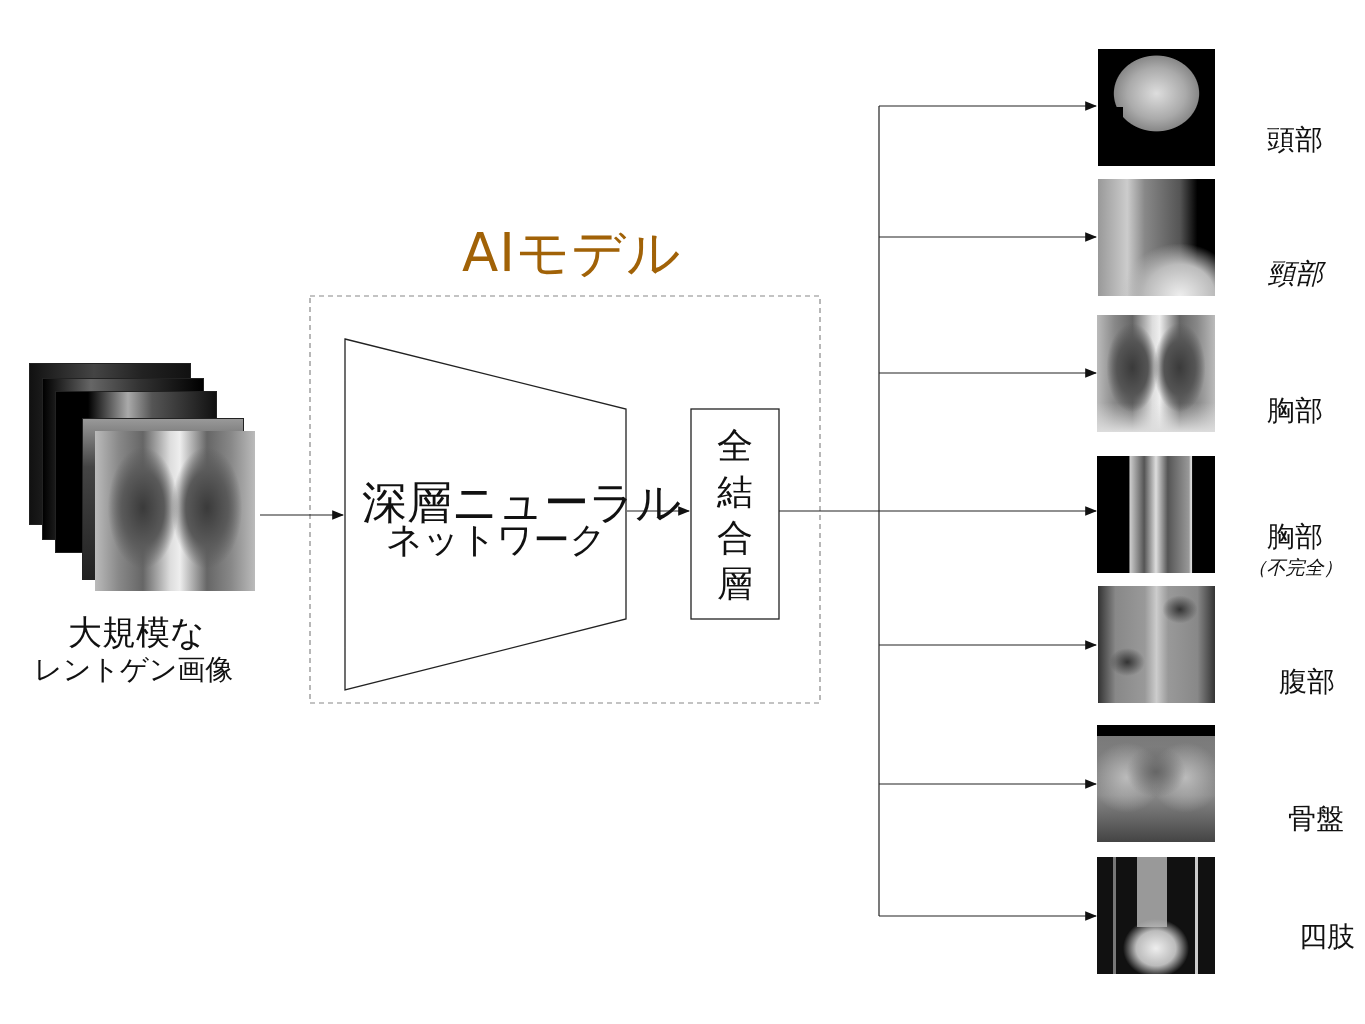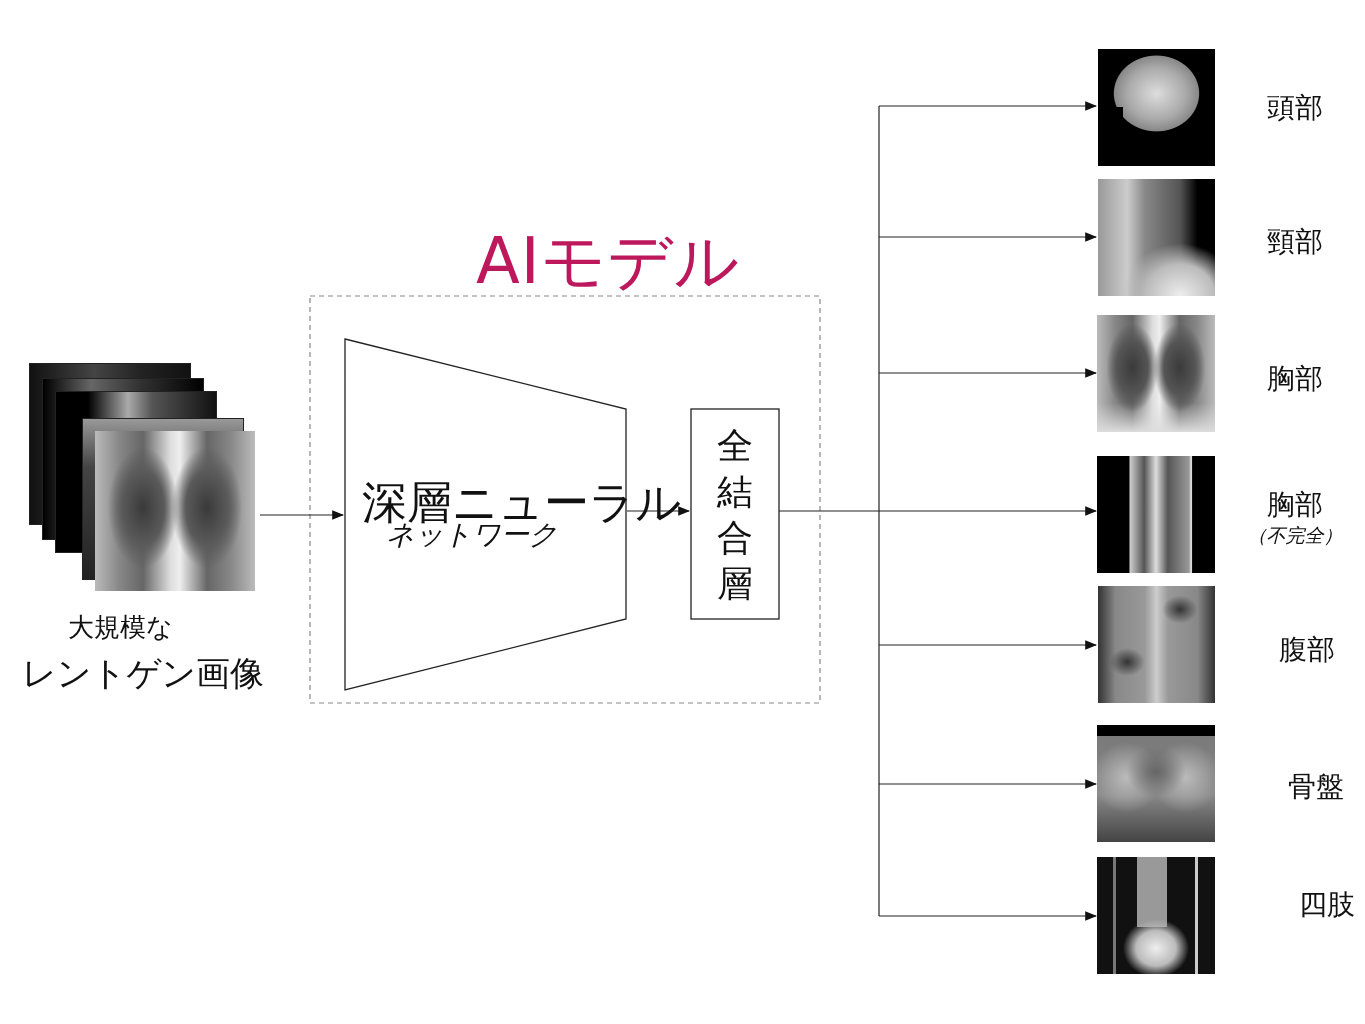--- a/index.html
+++ b/index.html
@@ -2,21 +2,21 @@
 <html><head>
 <meta charset="utf-8">
 <style>
   html, body { margin:0; padding:0; background:#ffffff; }
   body { width:1365px; height:1024px; position:relative; overflow:hidden;
          font-family:"DejaVu Sans", sans-serif; color:#111; }
   .abs { position:absolute; }
   svg.lines { position:absolute; left:0; top:0; }
   .xray { position:absolute; background:#000; overflow:hidden; }
   .txt { position:absolute; white-space:nowrap; }
-  .label-right { font-size:28px; text-align:center; width:120px; }
+  .label-right { font-size:28px; text-align:center; width:120px;margin-top:32px; }
   .sub { font-size:19px;font-style:italic; }
   .stack-card { position:absolute; background:#000; border:1px solid #222; }
 </style>
 </head>
 <body>
 
 <svg class="lines" width="1365" height="1024">
   <defs>
     <marker id="arr" markerWidth="10" markerHeight="8" refX="9" refY="4" orient="auto">
       <path d="M0,0 L10,4 L0,8 z" fill="#111"></path>
@@ -39,39 +39,39 @@
 
   <line x1="879" y1="106" x2="1096" y2="106" stroke="#222" stroke-width="1.2" marker-end="url(#arr)"></line>
   <line x1="879" y1="237" x2="1096" y2="237" stroke="#222" stroke-width="1.2" marker-end="url(#arr)"></line>
   <line x1="879" y1="373" x2="1096" y2="373" stroke="#222" stroke-width="1.2" marker-end="url(#arr)"></line>
   <line x1="879" y1="511" x2="1096" y2="511" stroke="#222" stroke-width="1.2" marker-end="url(#arr)"></line>
   <line x1="879" y1="645" x2="1096" y2="645" stroke="#222" stroke-width="1.2" marker-end="url(#arr)"></line>
   <line x1="879" y1="784" x2="1096" y2="784" stroke="#222" stroke-width="1.2" marker-end="url(#arr)"></line>
   <line x1="879" y1="916" x2="1096" y2="916" stroke="#222" stroke-width="1.2" marker-end="url(#arr)"></line>
 </svg>
 
-<div class="txt" style="left:476px; top:218px; font-size:64px; color:#be185d; letter-spacing:1px;">AIモデル</div>
+<div class="txt" style="left:462px; top:218px; font-size:53px; color:#a16207; letter-spacing:1px;">AIモデル</div>
 
 <div>
   <div class="stack-card" style="left:29px; top:363px; width:160px; height:160px; background:linear-gradient(90deg,#111 0%,#444 40%,#222 70%,#111 100%);"></div>
   <div class="stack-card" style="left:42px; top:378px; width:160px; height:160px; background:linear-gradient(90deg,#000 0%,#666 30%,#333 60%,#000 100%);"></div>
   <div class="stack-card" style="left:55px; top:391px; width:160px; height:160px; background:linear-gradient(90deg,#000 0%,#000 20%,#aaa 45%,#555 60%,#111 100%);"></div>
   <div class="stack-card" style="left:82px; top:418px; width:160px; height:160px; background:linear-gradient(180deg,#999 0%,#444 30%,#222 100%);"></div>
   <div class="stack-card" style="left:95px; top:431px; width:160px; height:160px; border:none;
        background:
          radial-gradient(ellipse 22% 38% at 30% 48%, #3a3a3a 0%, #5a5a5a 60%, transparent 100%),
          radial-gradient(ellipse 22% 38% at 70% 48%, #3a3a3a 0%, #5a5a5a 60%, transparent 100%),
          linear-gradient(90deg, #bbb 0%, #888 15%, #666 30%, #ddd 47%, #eee 53%, #666 70%, #888 85%, #bbb 100%);"></div>
 </div>
 
-<div class="txt" style="left:68px; top:610px; font-size:26px;">大規模な</div>
-<div class="txt" style="left:22px; top:651px; font-size:34px;">レントゲン画像</div>
+<div class="txt" style="left:68px; top:610px; font-size:34px;">大規模な</div>
+<div class="txt" style="left:34px; top:651px; font-size:28px;">レントゲン画像</div>
 
 <div class="txt" style="left:362px; top:473px; font-size:45px;">深層ニューラル</div>
-<div class="txt" style="left:386px; top:516px; font-size:28px;font-style:italic;">ネットワーク</div>
+<div class="txt" style="left:386px; top:516px; font-size:36px;">ネットワーク</div>
 
 <div class="abs" style="left:691px; top:423px; width:88px; text-align:center; font-size:36px; line-height:46px;">
   <div>全</div>
   <div>結</div>
   <div>合</div>
   <div>層</div>
 </div>
 
 <div class="xray" style="left:1098px; top:49px; width:117px; height:117px;
      background:
@@ -106,19 +106,19 @@
        linear-gradient(180deg, #777 0%, #888 60%, #444 100%);"></div>
 <div class="xray" style="left:1097px; top:857px; width:118px; height:117px;
      background:
        linear-gradient(#ccc,#ccc) 98px 0 / 3px 100% no-repeat,
        linear-gradient(#777,#777) 16px 0 / 3px 100% no-repeat,
        radial-gradient(ellipse 28% 25% at 50% 78%, #eee 0%, #bbb 60%, transparent 100%),
        linear-gradient(#999,#999) 40px 0 / 30px 60% no-repeat,
        #111;"></div>
 
 <div class="txt label-right" style="left:1235px; top:89px;">頭部</div>
-<div class="txt label-right" style="left:1235px; top:223px;">頸部</div>
+<div class="txt label-right" style="left:1235px; top:223px;font-style:italic;">頸部</div>
 <div class="txt label-right" style="left:1235px; top:360px;">胸部</div>
 <div class="txt label-right" style="left:1235px; top:486px;">胸部</div>
 <div class="txt label-right sub" style="left:1235px; top:523px;">（不完全）</div>
 <div class="txt label-right" style="left:1247px; top:631px;">腹部</div>
 <div class="txt label-right" style="left:1256px; top:768px;">骨盤</div>
 <div class="txt label-right" style="left:1235px; top:886px;text-align:right;">四肢</div>
 
 </body></html>

